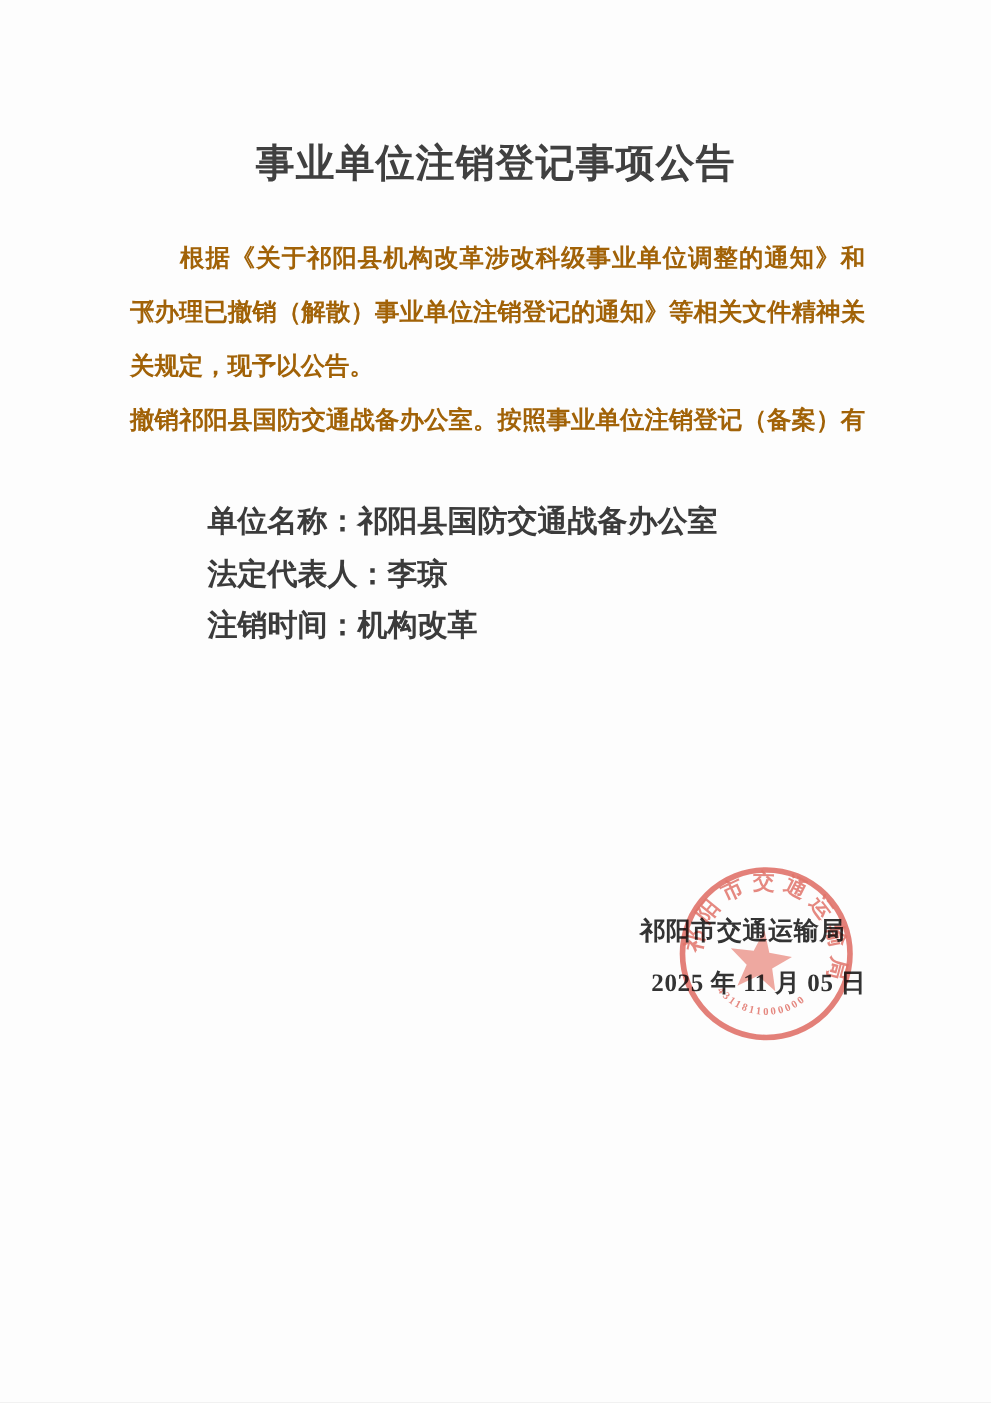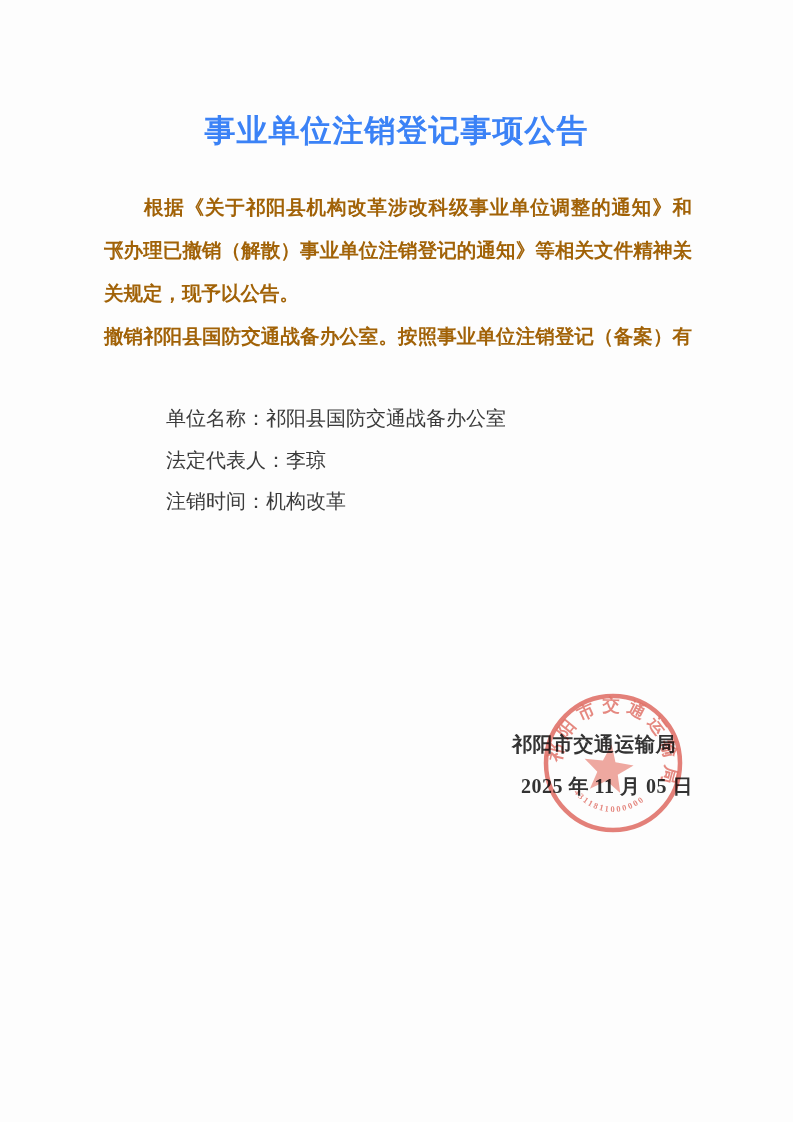--- a/index.html
+++ b/index.html
@@ -9,33 +9,33 @@
     margin:0 auto;
     background:#fdfdfd;
     overflow:hidden;
     font-family:"Liberation Serif","DejaVu Serif",serif;
     color:#3c3c3c;
   }
   .title {
     position:absolute; top:110px; left:0; width:100%;
     margin:0; text-align:center;
     font-size:31px; font-weight:bold; letter-spacing:1px;
-    color:#3b82f6;
+    color:#404040;
   }
   .body-para {
     position:absolute; left:104px; top:186px; width:588px;
     font-size:19.5px; font-weight:bold; color:#a16207;
   }
   .body-para .line { height:43px; line-height:43px; }
   .body-para .justify { text-align:justify; text-align-last:justify; }
   .body-para .indent { text-indent:40px; }
   .body-para .last { text-align:left; }
   .details {
     position:absolute; left:166px; top:398px;
-    font-size:20px; font-weight:normal; color:#3b3b3b;
+    font-size:24px; font-weight:bold; color:#3b3b3b;
   }
   .details .row { height:41.5px; line-height:41.5px; }
   .sig-org {
     position:absolute; left:512px; top:731px;
     font-size:20px; font-weight:bold; letter-spacing:0.5px; color:#333;
   }
   .sig-date {
     position:absolute; left:521px; top:773px;
     font-size:20px; font-weight:bold; letter-spacing:0.5px; color:#333;
   }

